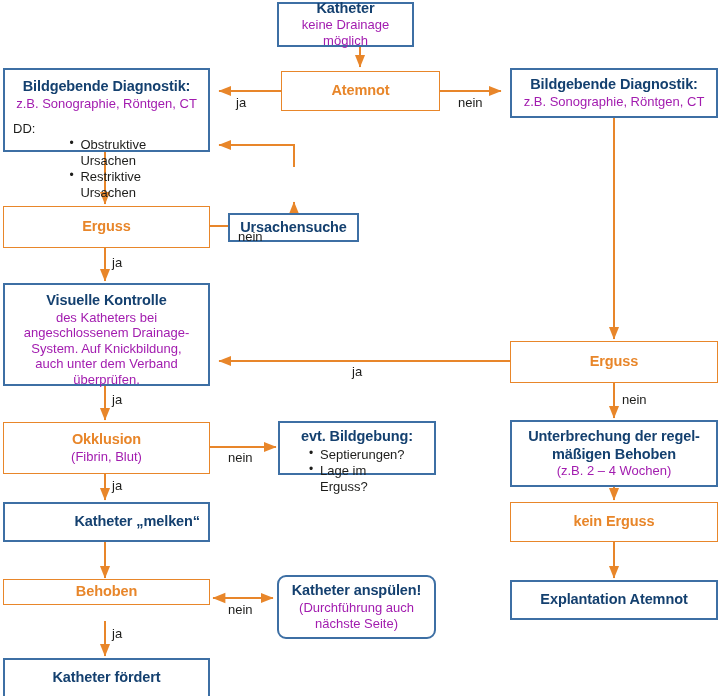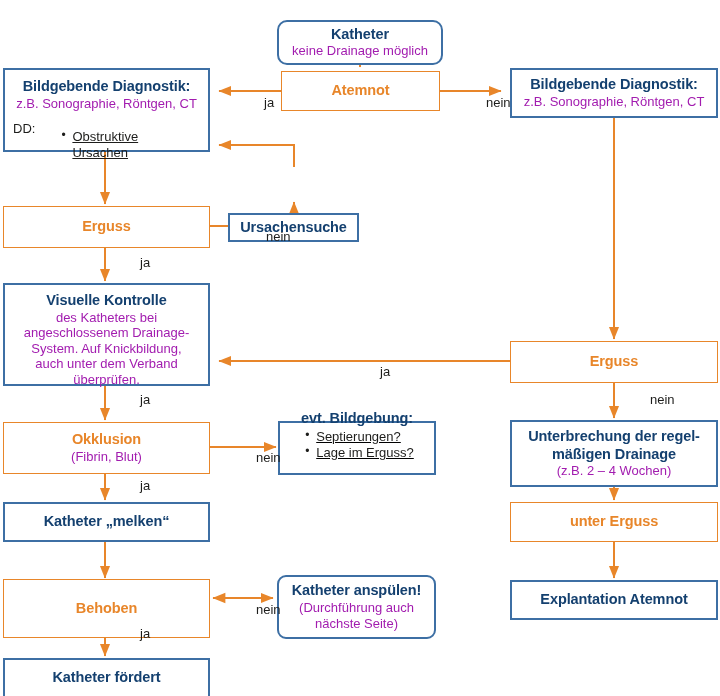--- a/index.html
+++ b/index.html
@@ -62,25 +62,24 @@
     font-size: 13px;
     color: #1d1d1b;
     margin-top: 9px;
     align-self: center;
   }
   .ddlabel {
     margin-right: 15px;
     padding-top: 0px;
   }
   ul.bullets {
-    margin: 8px;
+    margin: 16px;
     padding: 0 0 0 14px;
     text-align: left;
     list-style: none;
-    text-decoration: underline;
   }
   ul.bullets li {
     font-size: 13px;
     color: #1d1d1b;
     position: relative;
     line-height: 1.25;
   }
   ul.bullets li::before {
     content: "\2022";
     position: absolute;
@@ -90,21 +89,20 @@
   }
   ul.bullets.centered {
     padding-left: 16px;
     margin-top: 1px;
   }
   .edge-label {
     position: absolute;
     font-size: 13px;
     color: #1d1d1b;
     white-space: nowrap;
-    margin-left: 28px;
   }
 </style>
 </head>
 <body>
 
 <div id="chart">
 
   <svg class="connectors" viewBox="0 0 720 696" xmlns="http://www.w3.org/2000/svg">
     <defs>
       <marker id="arrowOr" markerWidth="7" markerHeight="7" refX="6.2" refY="3.1" orient="auto" markerUnits="strokeWidth">
@@ -147,36 +145,37 @@
       <path d="M510,361 L219,361" marker-end="url(#arrowOr)"></path>
 
       <path d="M614,383 L614,418" marker-end="url(#arrowOr)"></path>
 
       <path d="M614,487 L614,500" marker-end="url(#arrowOr)"></path>
 
       <path d="M614,542 L614,578" marker-end="url(#arrowOr)"></path>
     </g>
   </svg>
 
-  <div class="node blue" style="left:277px; top:20px; width:166px; height:45px;border-radius:10px;">
+  <div class="node blue" style="left:277px; top:2px; width:137px; height:45px;">
     <div class="title blue-t">Katheter</div>
     <div class="sub">keine Drainage möglich</div>
   </div>
 
   <div class="node orange" style="left:281px; top:71px; width:159px; height:40px;align-items:center;">
     <div class="title orange-t">Atemnot</div>
   </div>
 
   <div class="node blue" style="left:3px; top:68px; width:207px; height:84px; justify-content:flex-start; padding-top:8px;">
     <div class="title blue-t">Bildgebende Diagnostik:</div>
     <div class="sub">z.B. Sonographie, Röntgen, CT</div>
     <div class="ddblock">
       <span class="ddlabel">DD:</span>
       <ul class="bullets">
         <li>Obstruktive Ursachen</li>
+        <li>Restriktive Ursachen</li>
       </ul>
     </div>
   </div>
 
   <div class="node blue" style="left:510px; top:68px; width:208px; height:50px;">
     <div class="title blue-t">Bildgebende Diagnostik:</div>
     <div class="sub">z.B. Sonographie, Röntgen, CT</div>
   </div>
 
   <div class="node blue" style="left:228px; top:169px; width:131px; height:29px;margin-top:44px;">
@@ -190,46 +189,46 @@
   <div class="node blue" style="left:3px; top:283px; width:207px; height:103px; padding-top:7px; justify-content:flex-start;">
     <div class="title blue-t">Visuelle Kontrolle</div>
     <div class="sub tight" style="padding:0 4px;">des Katheters bei angeschlossenem Drainage-System. Auf Knickbildung, auch unter dem Verband überprüfen.</div>
   </div>
 
   <div class="node orange" style="left:3px; top:422px; width:207px; height:52px;">
     <div class="title orange-t">Okklusion</div>
     <div class="sub">(Fibrin, Blut)</div>
   </div>
 
-  <div class="node blue" style="left:278px; top:421px; width:158px; height:54px; justify-content:flex-end; padding-top:5px;">
+  <div class="node blue" style="left:278px; top:421px; width:158px; height:54px; justify-content:flex-start; padding-top:5px;">
     <div class="title blue-t">evt. Bildgebung:</div>
     <ul class="bullets centered">
       <li>Septierungen?</li>
       <li>Lage im Erguss?</li>
     </ul>
   </div>
 
   <div class="node orange" style="left:510px; top:341px; width:208px; height:42px;">
     <div class="title orange-t">Erguss</div>
   </div>
 
   <div class="node blue" style="left:510px; top:420px; width:208px; height:67px;">
-    <div class="title blue-t" style="padding:0 6px;">Unterbrechung der regel-mäßigen Drainage</div>
+    <div class="title blue-t" style="padding:0 6px;">Unterbrechung der regel-mäßigen Behoben</div>
     <div class="sub">(z.B. 2 – 4 Wochen)</div>
   </div>
 
-  <div class="node blue" style="left:3px; top:502px; width:207px; height:40px;">
+  <div class="node blue" style="left:3px; top:502px; width:207px; height:40px;align-items:flex-end;">
     <div class="title blue-t">Katheter „melken“</div>
   </div>
 
   <div class="node orange" style="left:510px; top:502px; width:208px; height:40px;">
-    <div class="title orange-t">unter Erguss</div>
-  </div>
-
-  <div class="node orange" style="left:3px; top:579px; width:207px; height:59px;">
+    <div class="title orange-t">kein Erguss</div>
+  </div>
+
+  <div class="node orange" style="left:3px; top:579px; width:207px; height:26px;">
     <div class="title orange-t">Behoben</div>
   </div>
 
   <div class="node blue" style="left:277px; top:575px; width:159px; height:64px;border-radius:9px;">
     <div class="title blue-t">Katheter anspülen!</div>
     <div class="sub">(Durchführung auch nächste Seite)</div>
   </div>
 
   <div class="node blue" style="left:510px; top:580px; width:208px; height:40px;">
     <div class="title blue-t">Explantation Atemnot</div>

